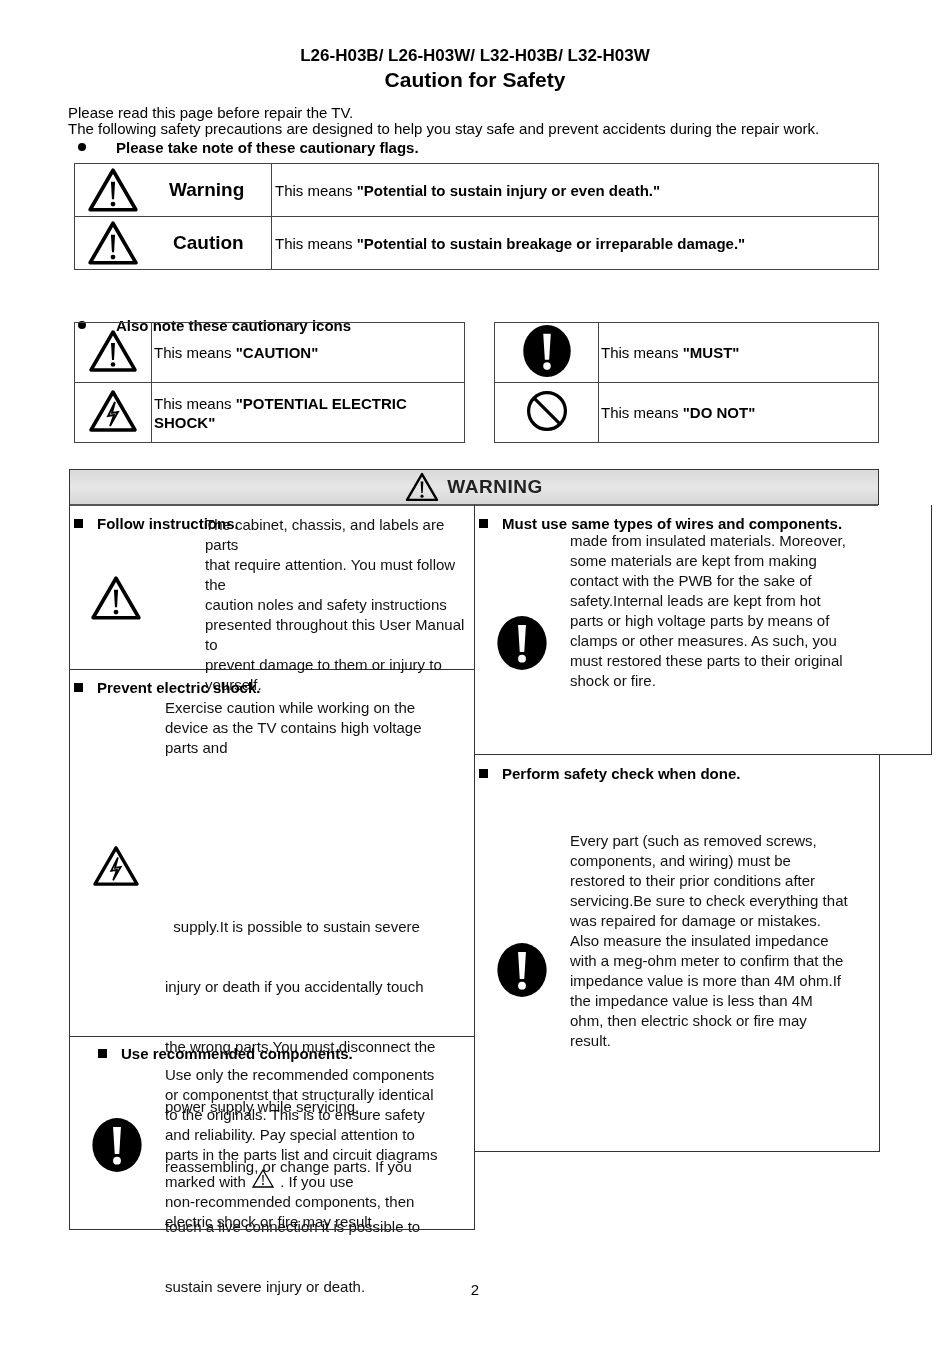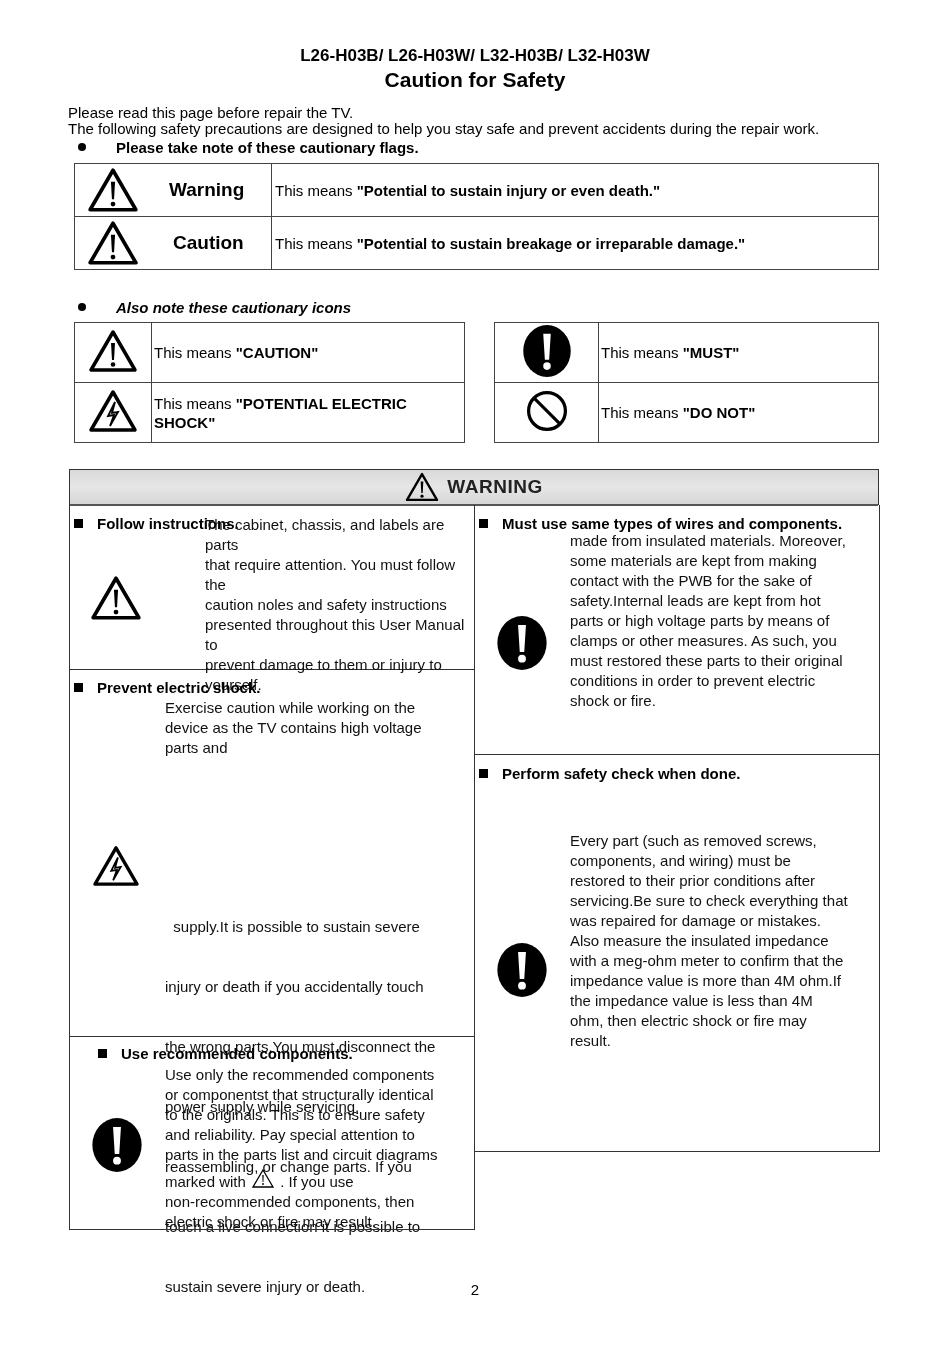--- a/index.html
+++ b/index.html
@@ -79,21 +79,21 @@
               <use href="#tri"></use>
             </svg>
         <span class="flag-name" style="margin-left:34px;">Caution</span>
       </div>
     </td>
     <td class="mean" style="padding-left:3px;"><span>This means </span><b>"Potential to sustain breakage or irreparable damage."</b></td>
   </tr>
 </tbody>
   </table>
 
-<div class="abs bullet" style="left:78px;top:299px;font-style:italic;"><span class="dot"></span><span>Also note these cautionary icons</span></div>
+<div class="abs bullet" style="left:78px;top:317px;"><span class="dot"></span><span>Also note these cautionary icons</span></div>
 
 <table class="flags abs" style="left:74px;top:322px;width:391px;">
   <tbody>
       <tr style="height:60px;">
     <td style="width:76px;text-align:center;"><svg width="50" height="44">
             <use href="#tri"></use>
           </svg></td>
     <td class="mean" style="padding-left:2px;"><span>This means </span><b>"CAUTION"</b></td>
   </tr>
   <tr style="height:60px;">
@@ -181,34 +181,33 @@
     <div style="margin-top:4px;"><span>marked with </span><svg width="22" height="19" style="vertical-align:-1px;margin:0 2px;">
           <path d="M11 1 L21 18 L1 18 Z" fill="none" stroke="#000" stroke-width="1.3"></path>
           <path d="M10.3 6 L11.7 6 L11.4 13 L10.6 13 Z" fill="#000"></path>
           <circle cx="11" cy="15" r="0.9" fill="#000"></circle>
         </svg><span> . If you use</span></div>
     <div>non-recommended components, then</div>
     <div>electric shock or fire may result.</div>
   </div>
 </div>
 
-<div class="cell" style="left:474px;top:505px;width:406px;height:250px;border-right:1px solid #333;border-bottom:1px solid #333;">
+<div class="cell" style="left:474px;top:505px;width:458px;height:250px;border-right:1px solid #333;border-bottom:1px solid #333;">
   <div class="head" style="left:5px;"><span class="sq"></span><span>Must use same types of wires and components.</span></div>
   <svg class="icon" style="left:20px;top:110px;" width="56" height="56">
       <use href="#must"></use>
     </svg>
   <div class="body faded" style="left:96px;top:26px;">
     <div>made from insulated materials. Moreover,</div>
     <div>some materials are kept from making</div>
     <div>contact with the PWB for the sake of</div>
     <div>safety.Internal leads are kept from hot</div>
     <div>parts or high voltage parts by means of</div>
     <div>clamps or other measures. As such, you</div>
     <div>must restored these parts to their original</div>
-    <div>conditions in order to prevent electric</div>
     <div>shock or fire.</div>
   </div>
 </div>
 
 <div class="cell" style="left:474px;top:755px;width:406px;height:397px;border-right:1px solid #333;border-bottom:1px solid #333;">
   <div class="head" style="left:5px;"><span class="sq"></span><span>Perform safety check when done.</span></div>
   <svg class="icon" style="left:20px;top:187px;" width="56" height="56">
       <use href="#must"></use>
     </svg>
   <div class="body" style="left:96px;top:76px;">

